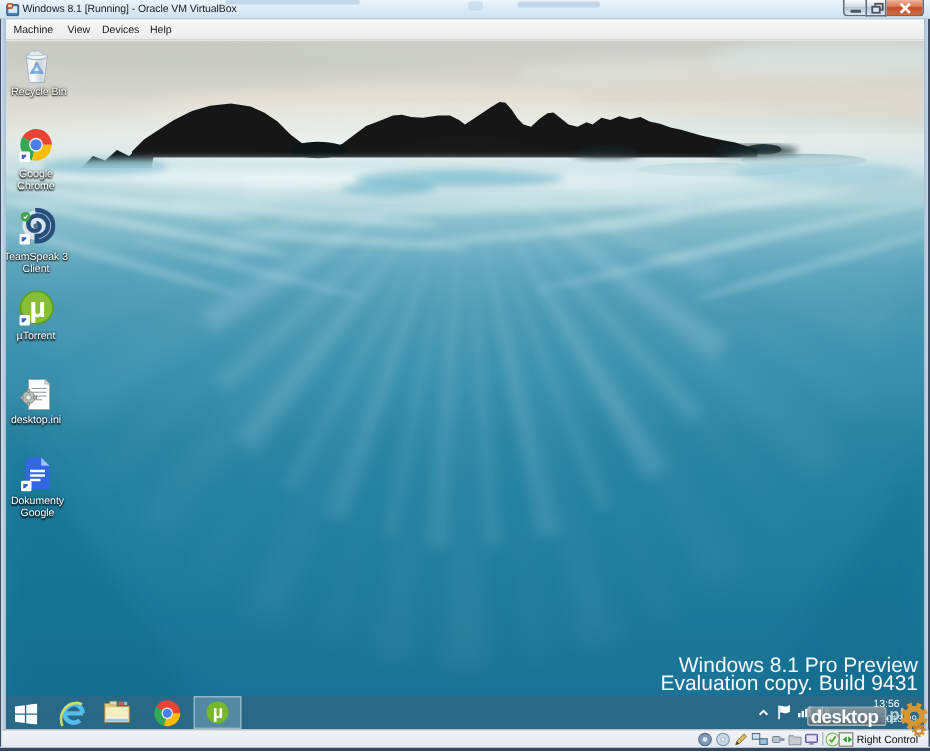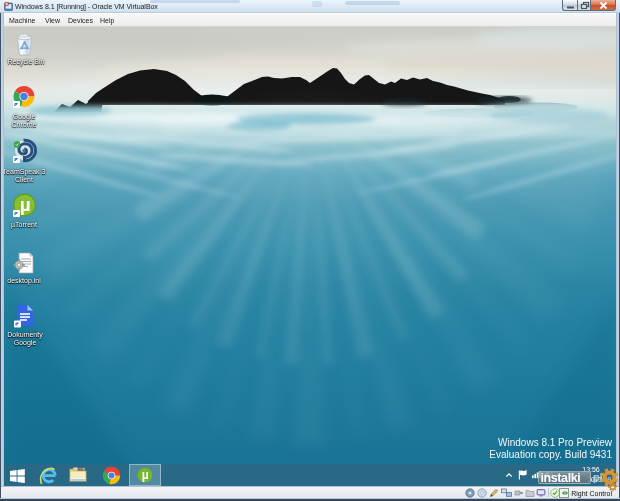--- a/index.html
+++ b/index.html
@@ -32,21 +32,21 @@
   
   #vm { position:absolute; left:4px; top:27px; width:612px; height:459px; overflow:hidden; }
   #wall { position:absolute; left:0; top:0; }
   
   .dicon { position:absolute; }
   .dlabel { position:absolute; font-size:7px; line-height:7.5px; color:#fff; text-align:center;
     text-shadow:0 1px 1px #000, 0 0 2px #000; width:70px; }
   
   #taskbar { position:absolute; left:0; top:437px; width:612px; height:22px;
     background:rgba(44,104,132,.82); }
-  #winver { position:absolute; right:4px; top:410px; text-align:right; color:#fff; font-size:10px; line-height:12px; opacity:.95; }
+  #winver { position:absolute; right:4px; top:410px; text-align:right; color:#fff; font-size:14px; line-height:12px; opacity:.95; }
   
   #wmark { position:absolute; left:538px; top:470.5px; width:53px; height:13.5px;
     background:linear-gradient(rgba(148,158,164,.8),rgba(100,112,118,.8)); border-radius:2px; border:1px solid rgba(195,205,210,.6); }
   #wmark .t { position:absolute; left:1.5px; top:-0.5px; font-size:12.5px; font-weight:bold; color:#fff; letter-spacing:-0.4px; }
   
   #status { position:absolute; left:1px; top:486px; width:618px; height:12px;
     background:linear-gradient(#f2f4f6,#e4e9ee); border-top:1px solid #b8c0ca; }
   #status .rc { position:absolute; right:7px; top:2.5px; font-size:7px; color:#111; }
 </style>
 </head>
@@ -459,20 +459,20 @@
     </svg>
     <div style="position:absolute; left:558px; top:0.5px; width:10px; height:10px; background:#f0f4f0; border:1px solid #909890;">
       <svg width="8" height="8" viewBox="0 0 9 9" style="display:block; margin:0.5px;">
         <path d="M1,4.5 L4,2 L4,7 Z M8,4.5 L5,2 L5,7 Z" fill="#3a9a3a"></path>
       </svg>
     </div>
     <span class="rc">Right Control</span>
   </div>
 
   <div id="wmark" style="z-index:60;">
-      <span class="t">instalki</span>
+      <span class="t">desktop</span>
     </div>
   <div style="position:absolute; left:590px; top:471px; z-index:60; font-size:11px; font-weight:bold; color:rgba(255,255,255,.4);">.pl</div>
   <svg style="position:absolute; left:596px; top:468px; z-index:60;" width="28" height="24" viewBox="0 0 28 24">
       <path fill="#d8962f" fill-rule="evenodd" opacity=".95" d="M22.5,11.3 L21.1,14.6 L19.1,13.3 L17.3,15.2 L18.6,17.2 L15.3,18.5 L14.8,16.2 L12.1,16.2 L11.7,18.5 L8.4,17.1 L9.7,15.1 L7.8,13.3 L5.8,14.6 L4.5,11.3 L6.8,10.8 L6.8,8.1 L4.5,7.7 L5.9,4.4 L7.9,5.7 L9.7,3.8 L8.4,1.8 L11.7,0.5 L12.2,2.8 L14.9,2.8 L15.3,0.5 L18.6,1.9 L17.3,3.9 L19.2,5.7 L21.2,4.4 L22.5,7.7 L20.2,8.2 L20.2,10.9 Z M16.7,9.5 a3.2,3.2 0 1 0 -6.4,0 a3.2,3.2 0 1 0 6.4,0 Z"></path>
       <path fill="#c8862a" fill-rule="evenodd" opacity=".95" transform="translate(11.8,3.6)" d="M8.8,17.4 L7.7,18.8 L6.9,17.8 L5.7,18.4 L6.1,19.6 L4.3,19.8 L4.4,18.5 L3.2,18.1 L2.6,19.2 L1.2,18.1 L2.2,17.3 L1.6,16.1 L0.4,16.5 L0.2,14.7 L1.5,14.8 L1.9,13.6 L0.8,13.0 L1.9,11.6 L2.7,12.6 L3.9,12.0 L3.5,10.8 L5.3,10.6 L5.2,11.9 L6.4,12.3 L7.0,11.2 L8.4,12.3 L7.4,13.1 L8.0,14.3 L9.2,13.9 L9.4,15.7 L8.1,15.6 L7.7,16.8 Z M6.4,15.2 a1.6,1.6 0 1 0 -3.2,0 a1.6,1.6 0 1 0 3.2,0 Z"></path>
   </svg>
 </div>
 
 </body></html>

